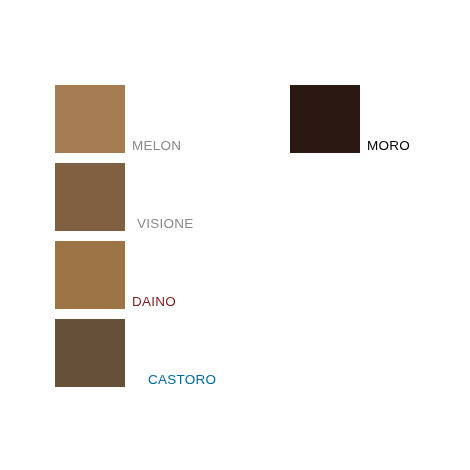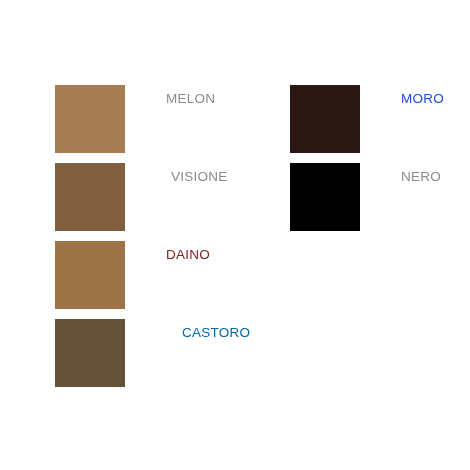--- a/index.html
+++ b/index.html
@@ -30,23 +30,22 @@
     gap: 10px;
   }
 
   #column-left  { left: 55px; }
   #column-right { left: 290px; }
 
   .swatch-entry {
     position: relative;
     display: flex;
     flex-direction: row;
-    align-items: flex-start;
+    align-items: flex-end;
     height: 68px;
-    gap: 34px;
   }
 
   .swatch-chip {
     width: 70px;
     height: 68px;
     flex: 0 0 auto;
     background: #cccccc;
   }
 
   .swatch-label {
@@ -87,24 +86,20 @@
       <div class="swatch-chip" style="background-color: rgb(101, 81, 58);"></div>
       <div class="swatch-label" style="color: #0369a1; margin-left: 23px;">CASTORO</div>
     </div>
 
   </div>
 
   <div class="swatch-column" id="column-right">
 
     <div class="swatch-entry">
       <div class="swatch-chip" style="background-color: rgb(43, 24, 18);"></div>
-      <div class="swatch-label" style="color: #1d4ed8;">MORO</div>
+      <div class="swatch-label" style="color: #000000;">MORO</div>
     </div>
 
 
-    <div class="swatch-entry">
-      <div class="swatch-chip" style="background-color: rgb(0, 0, 0);"></div>
-      <div class="swatch-label" style="color: rgb(139, 139, 139);">NERO</div>
-    </div>
 
   </div>
 
 </div>
 
 </body></html>

